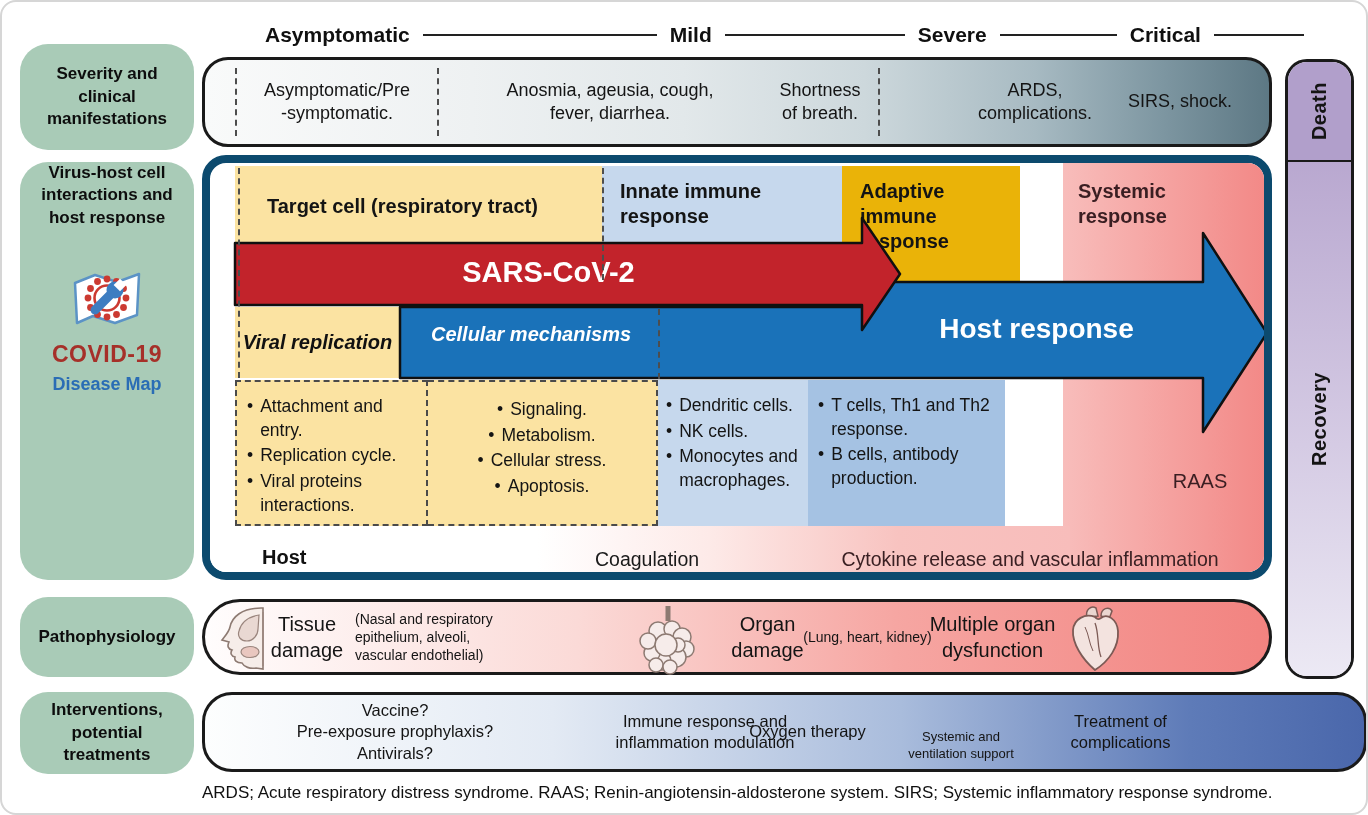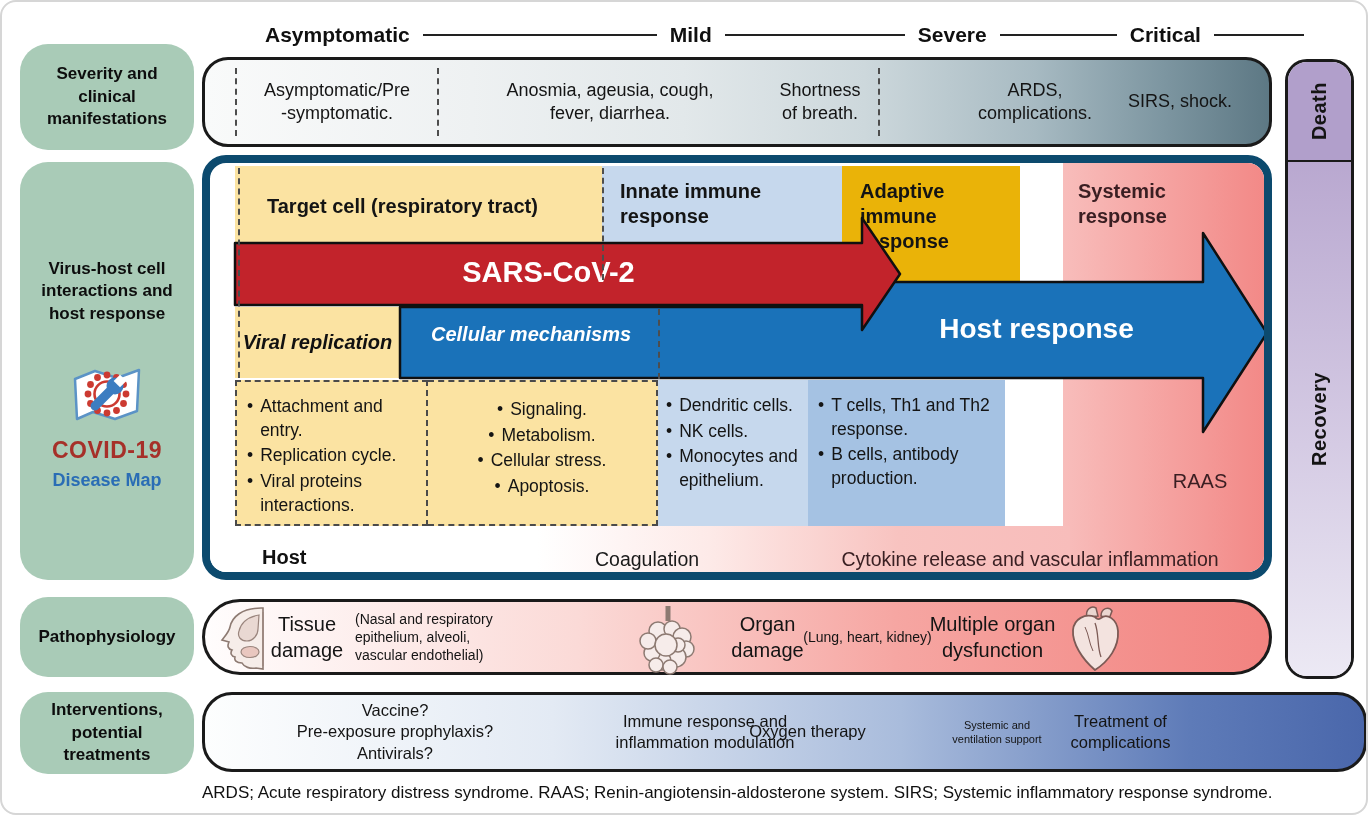--- a/index.html
+++ b/index.html
@@ -69,21 +69,21 @@
     <span class="stage">Severe</span>
     <span class="rline" style="flex:1.3"></span>
     <span class="stage">Critical</span>
     <span class="rline" style="flex:1.0"></span>
   </div>
 
   <div class="abs side" style="top:42px;height:106px;">
     <span>Severity and clinical manifestations</span>
   </div>
 
-  <div class="abs side" style="top:160px;height:418px;flex-direction:column;justify-content:flex-start;padding-top:96px;">
+  <div class="abs side" style="top:160px;height:418px;flex-direction:column;justify-content:flex-start;">
     <span class="pre">Virus-host cell
 interactions and
 host response</span>
     <svg width="76" height="62" viewBox="0 0 76 62" style="margin-top:38px;">
       <polygon points="6,16 26,8 48,15 70,7 68,48 46,56 24,49 8,56" fill="#ffffff" stroke="#5b93c6" stroke-width="2.5" stroke-linejoin="round"></polygon>
       <circle cx="38" cy="31" r="12.5" fill="#ffffff" stroke="#cc3a31" stroke-width="2.6"></circle>
       <g fill="#cc3a31">
         <circle cx="57" cy="31" r="3.4"></circle>
           <circle cx="54.5" cy="40.5" r="3.4"></circle>
           <circle cx="47.5" cy="47.5" r="3.4"></circle>
@@ -203,21 +203,21 @@
       <div class="brow">
           <span class="dot">•</span>
           <span>Dendritic cells.</span>
         </div>
       <div class="brow">
           <span class="dot">•</span>
           <span>NK cells.</span>
         </div>
       <div class="brow">
           <span class="dot">•</span>
-          <span>Monocytes and epithelium.</span>
+          <span>Monocytes and macrophages.</span>
         </div>
     </div>
     <div class="abs blist" style="left:598px;top:217px;width:197px;height:146px;background:#a5c2e3;padding:14px 8px 0 10px;">
       <div class="brow">
           <span class="dot">•</span>
           <span>T cells, Th1 and Th2 response.</span>
         </div>
       <div class="brow">
           <span class="dot">•</span>
           <span>B cells, antibody production.</span>
@@ -272,21 +272,21 @@
     </svg>
   </div>
 
   <div class="abs interv">
     <div class="rowcell abs pre" style="left:60px;width:260px;font-size:16.5px;">Vaccine?
 Pre-exposure prophylaxis?
 Antivirals?</div>
     <div class="rowcell abs pre" style="left:385px;width:230px;font-size:16.5px;">Immune response and
 inflammation modulation</div>
     <div class="rowcell abs pre" style="left:520px;width:165px;font-size:16.5px;">Oxygen therapy</div>
-    <div class="rowcell abs pre" style="left:702px;width:180px;font-size:11px;">Systemic and
+    <div class="rowcell abs pre" style="left:666px;width:180px;font-size:13px;margin-top:14px;">Systemic and
 ventilation support</div>
     <div class="rowcell abs pre" style="left:828px;width:175px;font-size:16.5px;">Treatment of
 complications</div>
   </div>
 
   <div class="abs outcol">
     <div class="death">
       <span class="vtext">Death</span>
     </div>
     <div class="recovery">

